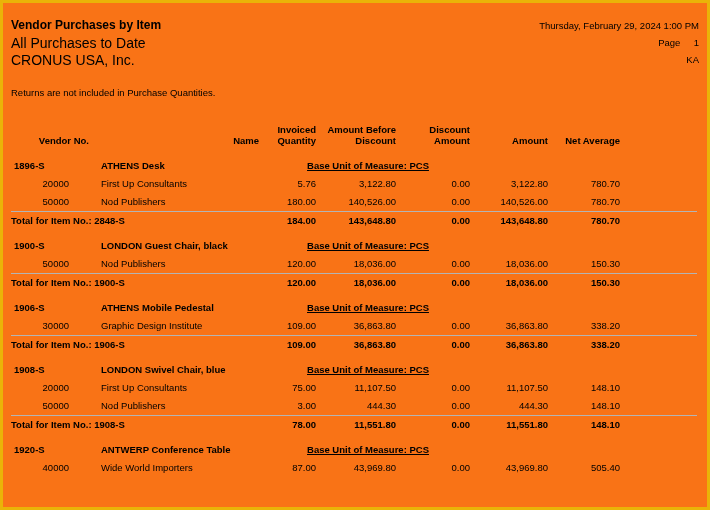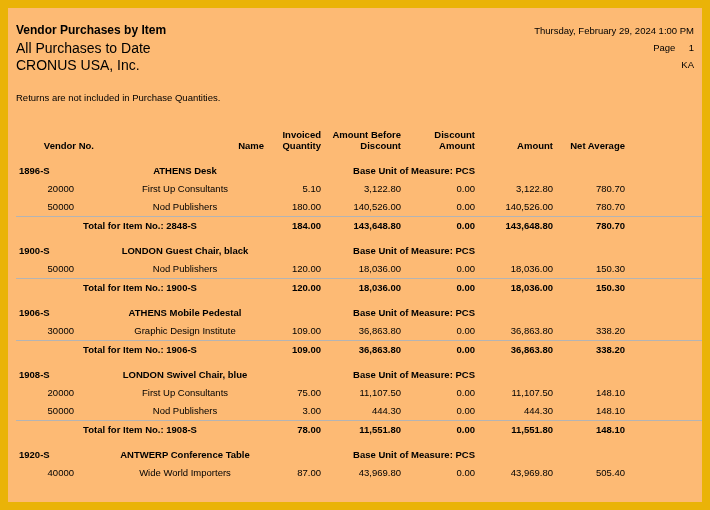--- a/index.html
+++ b/index.html
@@ -4,22 +4,22 @@
 <style>
   html, body {
     margin: 0;
     padding: 0;
     background: #ffffff;
   }
   .page {
     box-sizing: border-box;
     width: 710px;
     height: 510px;
-    border: 8px solid #eab308;
-    background: #fdba74;
+    border: 3px solid #eab308;
+    background: #f97316;
     font-family: "Liberation Sans", sans-serif;
     color: #000000;
     padding: 16px 8px 0 8px;
     overflow: hidden;
   }
   
   .hdr {
     display: flex;
     justify-content: space-between;
     align-items: flex-start;
@@ -68,27 +68,27 @@
     padding: 0 0 4px 0;
     line-height: 11px;
   }
   th.l { text-align: right; }
   th.vnohdr { padding-right: 10px; }
   td {
     line-height: 11px;
     padding: 3px 0 4px 0;
     overflow: hidden;
   }
-  .l { text-align: center; }
+  .l { text-align: left; }
   .r { text-align: right; }
   .b { font-weight: bold; }
   .nm { padding-left: 2px; }
   .ino { font-weight: bold; padding-left: 3px; text-align: left; }
   .vno { padding-right: 30px; }
-  .uom { font-weight: bold; padding-left: 7px; text-align: right; }
+  .uom { font-weight: bold; padding-left: 7px; text-align: center; text-decoration: underline; }
   tr.group-header td { padding-top: 10px; }
   tr.total td {
     border-top: 1px solid #b4b4b4;
     font-weight: bold;
   }
 </style>
 </head>
 <body>
 
 <div class="page">
@@ -142,21 +142,21 @@
           <td class="ino">1896-S</td>
           <td class="l b nm">ATHENS Desk</td>
           <td class="uom" colspan="3">Base Unit of Measure: PCS</td>
           <td class="r"></td>
           <td class="r"></td>
           <td></td>
         </tr>
         <tr class="detail">
           <td class="r vno">20000</td>
           <td class="l nm">First Up Consultants</td>
-          <td class="r">5.10</td>
+          <td class="r">5.76</td>
           <td class="r">3,122.80</td>
           <td class="r">0.00</td>
           <td class="r">3,122.80</td>
           <td class="r">780.70</td>
           <td></td>
         </tr>
         <tr class="detail">
           <td class="r vno">50000</td>
           <td class="l nm">Nod Publishers</td>
           <td class="r">180.00</td>

